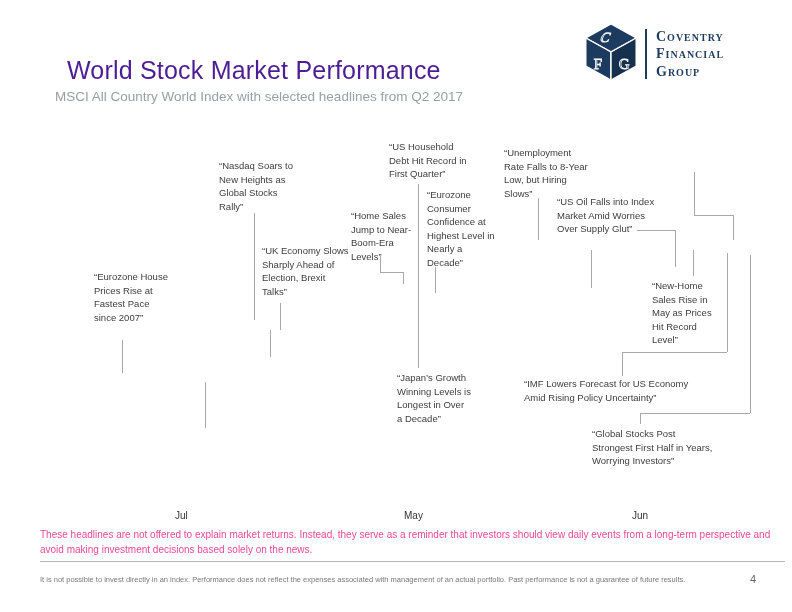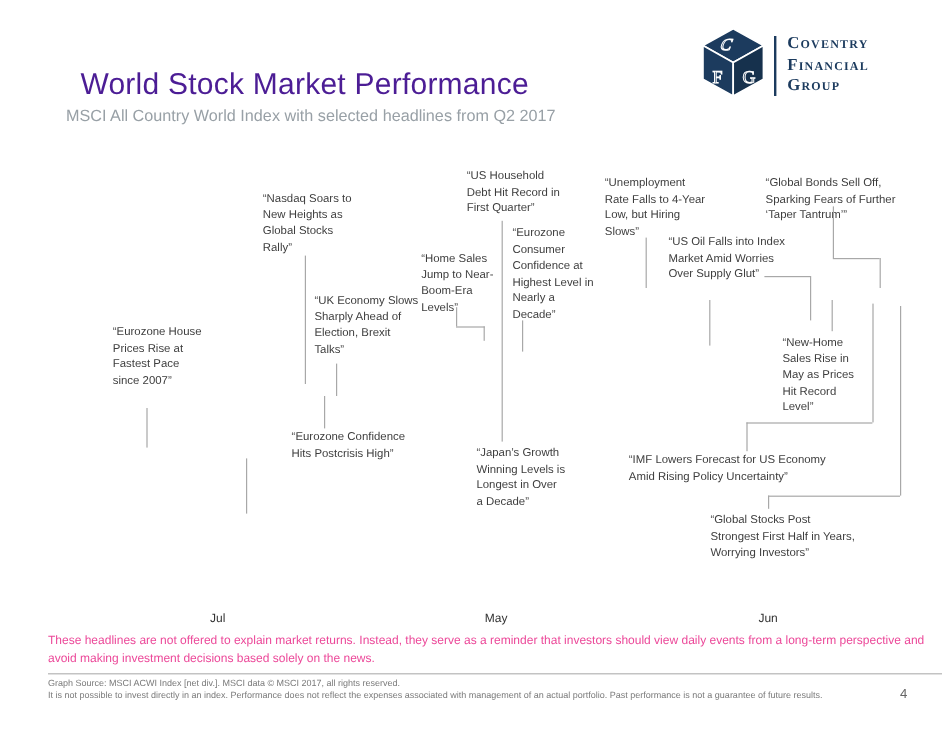--- a/index.html
+++ b/index.html
@@ -48,28 +48,26 @@
     <span class="logo-sep"></span>
     <span class="logo-text">
       <div>Coventry</div>
       <div>Financial</div>
       <div>Group</div>
     </span>
   </div>
 
   <div class="callout" style="left:389px; top:140px; width:80px">“US Household Debt Hit Record in First Quarter”</div>
   <div class="callout" style="left:219px; top:159px; width:80px">“Nasdaq Soars to New Heights as Global Stocks Rally”</div>
-  <div class="callout" style="left:504px; top:146px; width:84px">“Unemployment Rate Falls to 4-Year Low, but Hiring Slows”</div>
-  <div class="callout" style="left:638px; top:146px; width:128px">“Global Bonds Sell Off, Sparking Fears of Further ‘Taper Tantrum’”</div>
+  <div class="callout" style="left:504px; top:146px; width:84px">“Unemployment Rate Falls to 8-Year Low, but Hiring Slows”</div>
   <div class="callout" style="left:557px; top:195px; width:108px">“US Oil Falls into Index Market Amid Worries Over Supply Glut”</div>
   <div class="callout" style="left:351px; top:209px; width:66px">“Home Sales Jump to Near-Boom-Era Levels”</div>
   <div class="callout" style="left:427px; top:188px; width:68px">“Eurozone Consumer Confidence at Highest Level in Nearly a Decade”</div>
   <div class="callout" style="left:262px; top:244px; width:90px">“UK Economy Slows Sharply Ahead of Election, Brexit Talks”</div>
   <div class="callout" style="left:94px;  top:270px; width:74px">“Eurozone House Prices Rise at Fastest Pace since 2007”</div>
-  <div class="callout" style="left:243px; top:358px; width:100px">“Eurozone Confidence Hits Postcrisis High”</div>
   <div class="callout" style="left:652px; top:279px; width:68px">“New-Home Sales Rise in May as Prices Hit Record Level”</div>
   <div class="callout" style="left:397px; top:371px; width:74px">“Japan’s Growth Winning Levels is Longest in Over a Decade”</div>
   <div class="callout" style="left:524px; top:377px; width:175px">“IMF Lowers Forecast for US Economy Amid Rising Policy Uncertainty”</div>
   <div class="callout" style="left:592px; top:427px; width:122px">“Global Stocks Post Strongest First Half in Years, Worrying Investors”</div>
 
   <div class="vl" style="left:254px; top:213px; height:107px"></div>
   <div class="vl" style="left:418px; top:184px; height:184px"></div>
   <div class="vl" style="left:380px; top:256px; height:16px"></div>
   <div class="hl" style="left:380px; top:272px; width:24px"></div>
   <div class="vl" style="left:403px; top:272px; height:12px"></div>
@@ -92,17 +90,16 @@
   <div class="vl" style="left:750px; top:255px; height:158px"></div>
   <div class="hl" style="left:640px; top:413px; width:110px"></div>
   <div class="vl" style="left:640px; top:413px; height:11px"></div>
 
   <div class="tlabel" style="left:175px; top:510px">Jul</div>
   <div class="tlabel" style="left:404px; top:510px">May</div>
   <div class="tlabel" style="left:632px; top:510px">Jun</div>
 
   <div class="summary">These headlines are not offered to explain market returns. Instead, they serve as a reminder that investors should view daily events from a long-term perspective and avoid making investment decisions based solely on the news.</div>
   <div class="divider"></div>
-  <div class="fine" style="top:565px; width:730px">Graph Source: MSCI ACWI Index [net div.]. MSCI data © MSCI 2017, all rights reserved.</div>
   <div class="fine" style="top:575px; width:715px">It is not possible to invest directly in an index. Performance does not reflect the expenses associated with management of an actual portfolio.  Past performance is not a guarantee of future results.</div>
   <div class="pagenum">4</div>
 
 </div>
 
 </body></html>

